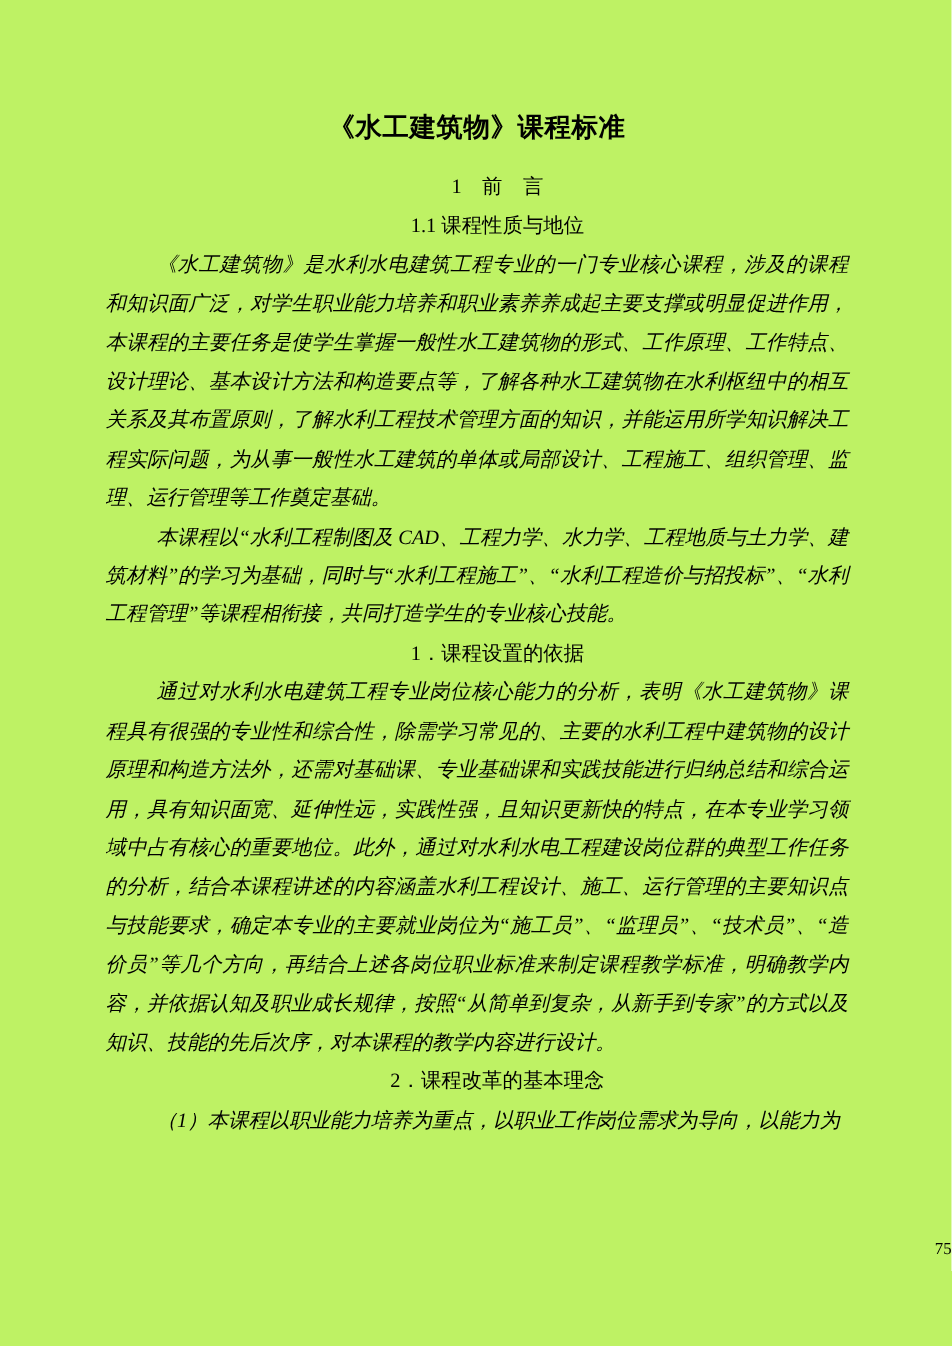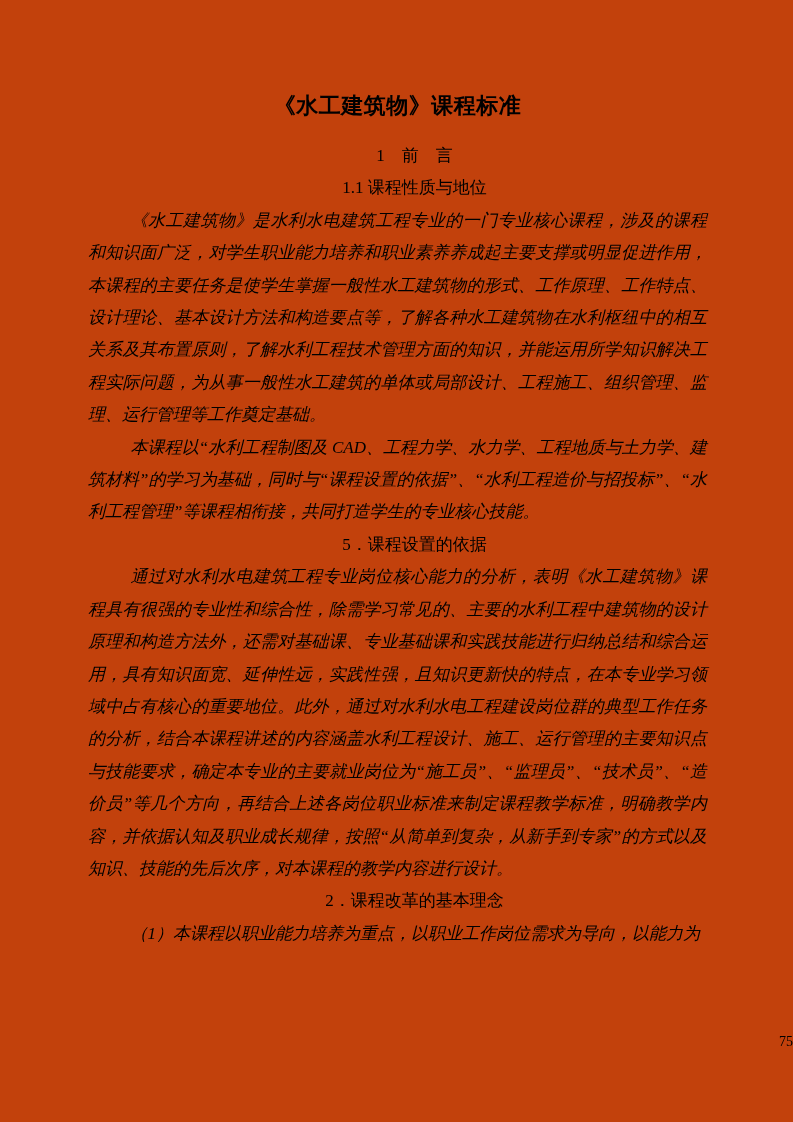--- a/index.html
+++ b/index.html
@@ -4,21 +4,21 @@
 <style>
   html, body {
     margin: 0;
     padding: 0;
     background: #ffffff;
   }
   .page {
     position: relative;
     width: 793px;
     height: 1122px;
-    background: #c2410c;
+    background: #bef264;
     color: #000000;
     font-family: "Liberation Serif", "DejaVu Serif", serif;
     overflow: hidden;
   }
   .content {
     position: absolute;
     left: 88px;
     right: 86px;
     top: 91px;
   }
@@ -64,24 +64,24 @@
 <div class="page">
   <div class="content">
     <h1 class="doc-title">《水工建筑物》课程标准</h1>
 
     <p class="block h-chapter">1　前　言</p>
 
     <p class="block h-section">1.1 课程性质与地位</p>
 
     <p class="block para">《水工建筑物》是水利水电建筑工程专业的一门专业核心课程，涉及的课程和知识面广泛，对学生职业能力培养和职业素养养成起主要支撑或明显促进作用，本课程的主要任务是使学生掌握一般性水工建筑物的形式、工作原理、工作特点、设计理论、基本设计方法和构造要点等，了解各种水工建筑物在水利枢纽中的相互关系及其布置原则，了解水利工程技术管理方面的知识，并能运用所学知识解决工程实际问题，为从事一般性水工建筑的单体或局部设计、工程施工、组织管理、监理、运行管理等工作奠定基础。</p>
 
-    <p class="block para">本课程以“水利工程制图及 CAD、工程力学、水力学、工程地质与土力学、建筑材料”的学习为基础，同时与“课程设置的依据”、“水利工程造价与招投标”、“水利工程管理”等课程相衔接，共同打造学生的专业核心技能。</p>
+    <p class="block para">本课程以“水利工程制图及 CAD、工程力学、水力学、工程地质与土力学、建筑材料”的学习为基础，同时与“水利工程施工”、“水利工程造价与招投标”、“水利工程管理”等课程相衔接，共同打造学生的专业核心技能。</p>
 
 
-    <p class="block h-sub">5．课程设置的依据</p>
+    <p class="block h-sub">1．课程设置的依据</p>
 
     <p class="block para">通过对水利水电建筑工程专业岗位核心能力的分析，表明《水工建筑物》课程具有很强的专业性和综合性，除需学习常见的、主要的水利工程中建筑物的设计原理和构造方法外，还需对基础课、专业基础课和实践技能进行归纳总结和综合运用，具有知识面宽、延伸性远，实践性强，且知识更新快的特点，在本专业学习领域中占有核心的重要地位。此外，通过对水利水电工程建设岗位群的典型工作任务的分析，结合本课程讲述的内容涵盖水利工程设计、施工、运行管理的主要知识点与技能要求，确定本专业的主要就业岗位为“施工员”、“监理员”、“技术员”、“造价员”等几个方向，再结合上述各岗位职业标准来制定课程教学标准，明确教学内容，并依据认知及职业成长规律，按照“从简单到复杂，从新手到专家”的方式以及知识、技能的先后次序，对本课程的教学内容进行设计。</p>
 
     <p class="block h-sub">2．课程改革的基本理念</p>
 
     <p class="block para">（1）本课程以职业能力培养为重点，以职业工作岗位需求为导向，以能力为</p>
   </div>
 
   <div class="page-number">75</div>
 </div>

